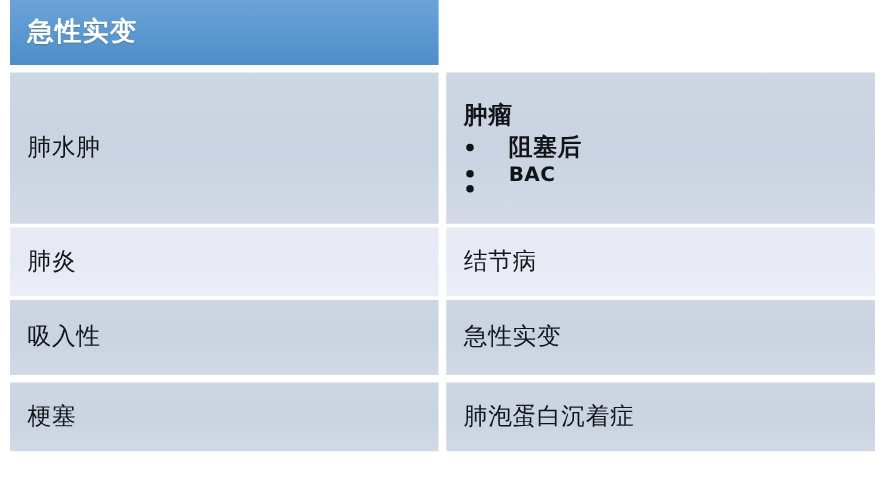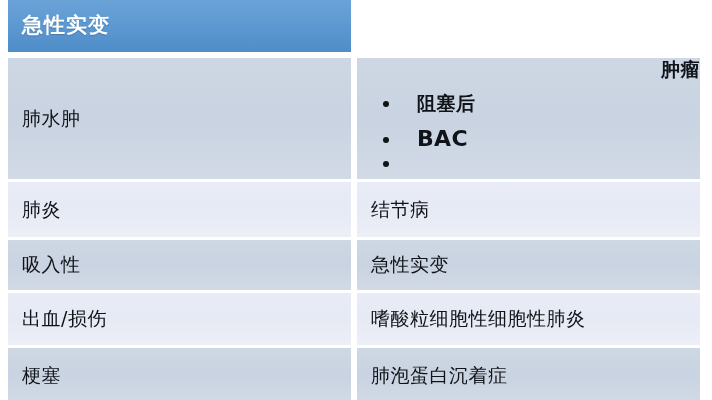--- a/index.html
+++ b/index.html
@@ -96,69 +96,68 @@
   .cell-text {
     color: #101318;
     font-size: 19px;
     font-weight: normal;
     line-height: 1.25;
     letter-spacing: 0.5px;
   }
 
   .r1 { height: 121px; }
   .r2 { height: 55px; }
-  .r3 { height: 50px; }
+  .r3 { height: 60px; }
   .r4 { height: 52px; }
   .r5 { height: 55px; }
 
   
   .stack {
     display: block;
     padding-top: 2px;
-    text-align: right;
   }
   .stack-title {
     color: #101318;
     font-size: 19px;
     font-weight: bold;
     line-height: 1.15;
     margin-bottom: 2px;
     letter-spacing: 0.5px;
   }
   .bullets {
     list-style: none;
     margin: 0;
     padding: 0;
   }
   .bullets li {
     display: flex;
     align-items: baseline;
     line-height: 1.3;
-    margin: 10px;
+    margin: 0;
   }
   .bullet-dot {
     flex: 0 0 auto;
     width: 6px;
     height: 6px;
     border-radius: 50%;
     background: #101318;
     display: inline-block;
     margin-right: 30px;
     position: relative;
     top: -3px;
     left: 2px;
   }
   .bullet-text {
     color: #101318;
     font-size: 19px;
     font-weight: bold;
     letter-spacing: 0.5px;
   }
   .bullet-text.latin {
-    font-size: 22px;
+    font-size: 16px;
     letter-spacing: 0.3px;
   }
 </style>
 </head>
 <body>
 
 <div class="table-wrap">
 
   <div class="row header-row">
     <div class="cell col-a">
@@ -213,29 +212,20 @@
       <span class="cell-text">吸入性</span>
     </div>
     <div class="col-gap"></div>
     <div class="cell col-b">
       <span class="cell-text">急性实变</span>
     </div>
   </div>
 
   <div class="rgap"></div>
 
-  <div class="row body-row shade-light r4">
-    <div class="cell col-a">
-      <span class="cell-text">出血/损伤</span>
-    </div>
-    <div class="col-gap"></div>
-    <div class="cell col-b">
-      <span class="cell-text">嗜酸粒细胞性细胞性肺炎</span>
-    </div>
-  </div>
 
   <div class="rgap"></div>
 
   <div class="row body-row shade-dark r5">
     <div class="cell col-a">
       <span class="cell-text">梗塞</span>
     </div>
     <div class="col-gap"></div>
     <div class="cell col-b">
       <span class="cell-text">肺泡蛋白沉着症</span>

